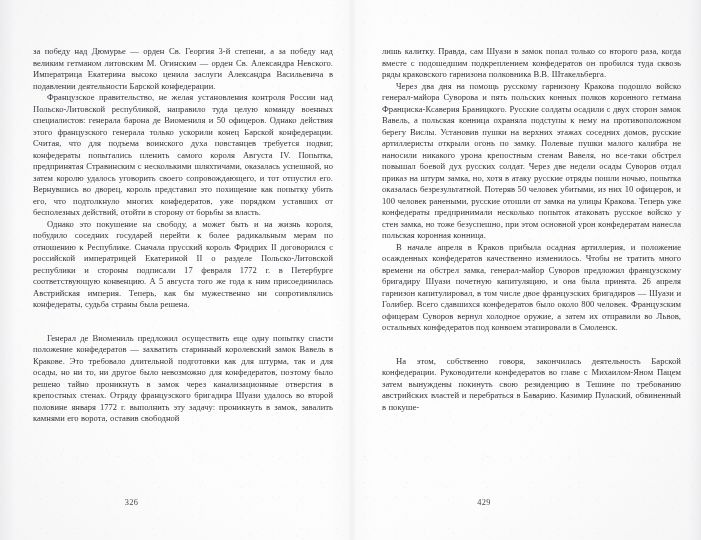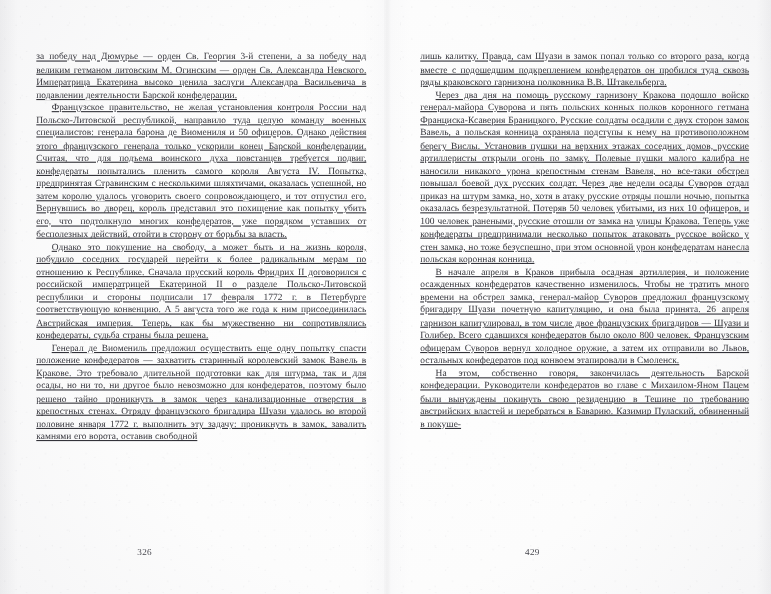--- a/index.html
+++ b/index.html
@@ -40,31 +40,30 @@
   .page-right { width: 350px; padding: 46px 20px 0 31px; }
 
   .textblock {
     font-size: 8.55px;
     line-height: 11.52px;
     text-align: justify;
     text-justify: inter-word;
     letter-spacing: 0.02px;
     word-spacing: 0.2px;
     color: #33333a;
-    text-decoration: underline;
   }
   .page-right .textblock { font-size: 8.6px; }
 
   .textblock p {
     margin: 0;
     text-indent: 14px;
     hyphens: manual;
   }
   .textblock p.noindent { text-indent: 0; }
-  .textblock p:last-child { text-align: justify; }
+  .textblock p:last-child { text-align: justify; margin-top: 22px; }
 
   .folio {
     position: absolute;
     bottom: 33px;
     left: 0;
     right: 0;
     text-align: center;
     font-size: 8.3px;
     color: #47474e;
     letter-spacing: 0.3px;
@@ -111,21 +110,21 @@
       <p>Генерал де Виомениль предложил осуществить еще одну попытку спасти положение конфедератов — захватить старинный королевский замок Вавель в Кракове. Это требовало длительной подготовки как для штурма, так и для осады, но ни то, ни другое было невозможно для конфедератов, поэтому было решено тайно проникнуть в замок через канализационные отверстия в крепостных стенах. Отряду французского бригадира Шуази удалось во второй половине января 1772 г. выполнить эту задачу: проникнуть в замок, завалить камнями его ворота, оставив свободной</p>
     </div>
     <div class="folio">326</div>
   </div>
 
   <div class="page page-right">
     <div class="textblock">
       <p class="noindent">лишь калитку. Правда, сам Шуази в замок попал только со второго раза, когда вместе с подошедшим подкреплением конфедератов он пробился туда сквозь ряды краковского гарнизона полковника В.В. Штакельберга.</p>
       <p>Через два дня на помощь русскому гарнизону Кракова подошло войско генерал-майора Суворова и пять польских конных полков коронного гетмана Франциска-Ксаверия Браницкого. Русские солдаты осадили с двух сторон замок Вавель, а польская конница охраняла подступы к нему на противоположном берегу Вислы. Установив пушки на верхних этажах соседних домов, русские артиллеристы открыли огонь по замку. Полевые пушки малого калибра не наносили никакого урона крепостным стенам Вавеля, но все-таки обстрел повышал боевой дух русских солдат. Через две недели осады Суворов отдал приказ на штурм замка, но, хотя в атаку русские отряды пошли ночью, попытка оказалась безрезультатной. Потеряв 50 человек убитыми, из них 10 офицеров, и 100 человек ранеными, русские отошли от замка на улицы Кракова. Теперь уже конфедераты предпринимали несколько попыток атаковать русское войско у стен замка, но тоже безуспешно, при этом основной урон конфедератам нанесла польская коронная конница.</p>
       <p>В начале апреля в Краков прибыла осадная артиллерия, и положение осажденных конфедератов качественно изменилось. Чтобы не тратить много времени на обстрел замка, генерал-майор Суворов предложил французскому бригадиру Шуази почетную капитуляцию, и она была принята. 26 апреля гарнизон капитулировал, в том числе двое французских бригадиров — Шуази и Голибер. Всего сдавшихся конфедератов было около 800 человек. Французским офицерам Суворов вернул холодное оружие, а затем их отправили во Львов, остальных конфедератов под конвоем этапировали в Смоленск.</p>
-      <p>На этом, собственно говоря, закончилась деятельность Барской конфедерации. Руководители конфедератов во главе с Михаилом-Яном Пацем были вынуждены покинуть свою резиденцию в Тешине по требованию австрийских властей и перебраться в Баварию. Казимир Пулаский, обвиненный в покуше-</p>
+      <p>На этом, собственно говоря, закончилась деятельность Барской конфедерации. Руководители конфедератов во главе с Михаилом-Яном Пацем затем вынуждены покинуть свою резиденцию в Тешине по требованию австрийских властей и перебраться в Баварию. Казимир Пулаский, обвиненный в покуше-</p>
     </div>
     <div class="folio">429</div>
   </div>
 
 </div>
 
 <div id="gutter"></div>
 <div id="grain"></div>
 
 </body></html>

